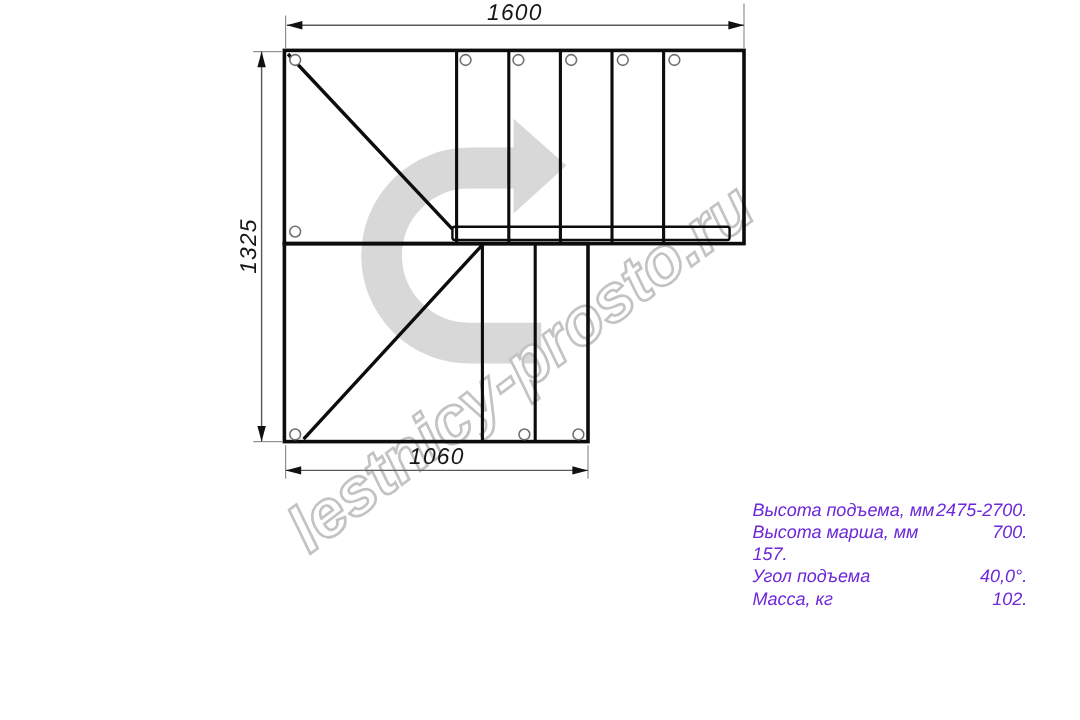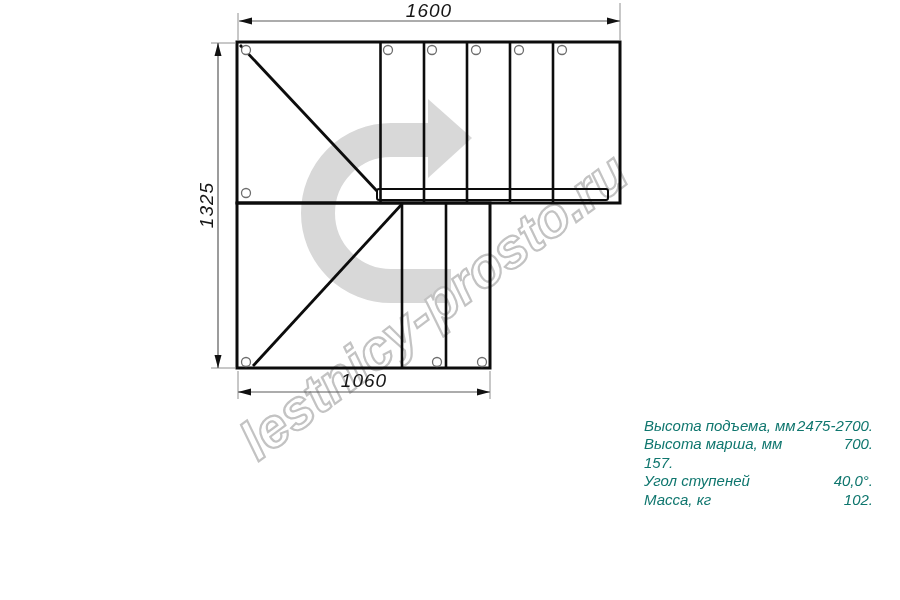--- a/index.html
+++ b/index.html
@@ -31,24 +31,24 @@
     font-style: italic;
     font-weight: bold;
     font-size: 55px;
     fill: #ffffff;
     stroke: #c3c3c3;
     stroke-width: 2.2px;
   }
 
   .specs {
     position: absolute;
-    left: 644px;
+    left: 627px;
     top: 417px;
     width: 229px;
-    color: #0f766e;
+    color: #6d28d9;
     font-style: italic;
     font-size: 15px;
     line-height: 18.4px;
   }
   .spec-row {
     display: flex;
     justify-content: space-between;
     white-space: nowrap;
   }
   .spec-value { text-align: center; }
@@ -136,21 +136,21 @@
       <span class="spec-value">2475-2700.</span>
     </div>
     <div class="spec-row">
       <span class="spec-label">Высота марша, мм</span>
       <span class="spec-value">700.</span>
     </div>
     <div class="spec-row">
       <span class="spec-value">157.</span>
     </div>
     <div class="spec-row">
-      <span class="spec-label">Угол ступеней</span>
+      <span class="spec-label">Угол подъема</span>
       <span class="spec-value">40,0°.</span>
     </div>
     <div class="spec-row">
       <span class="spec-label">Масса, кг</span>
       <span class="spec-value">102.</span>
     </div>
   </div>
 
 </div>
 

